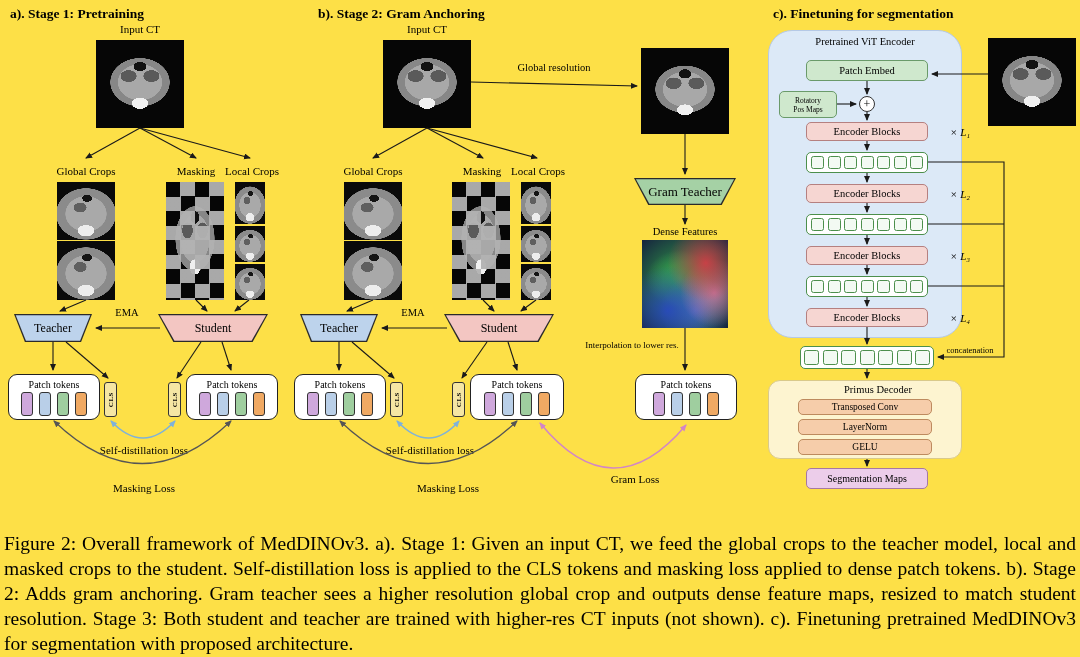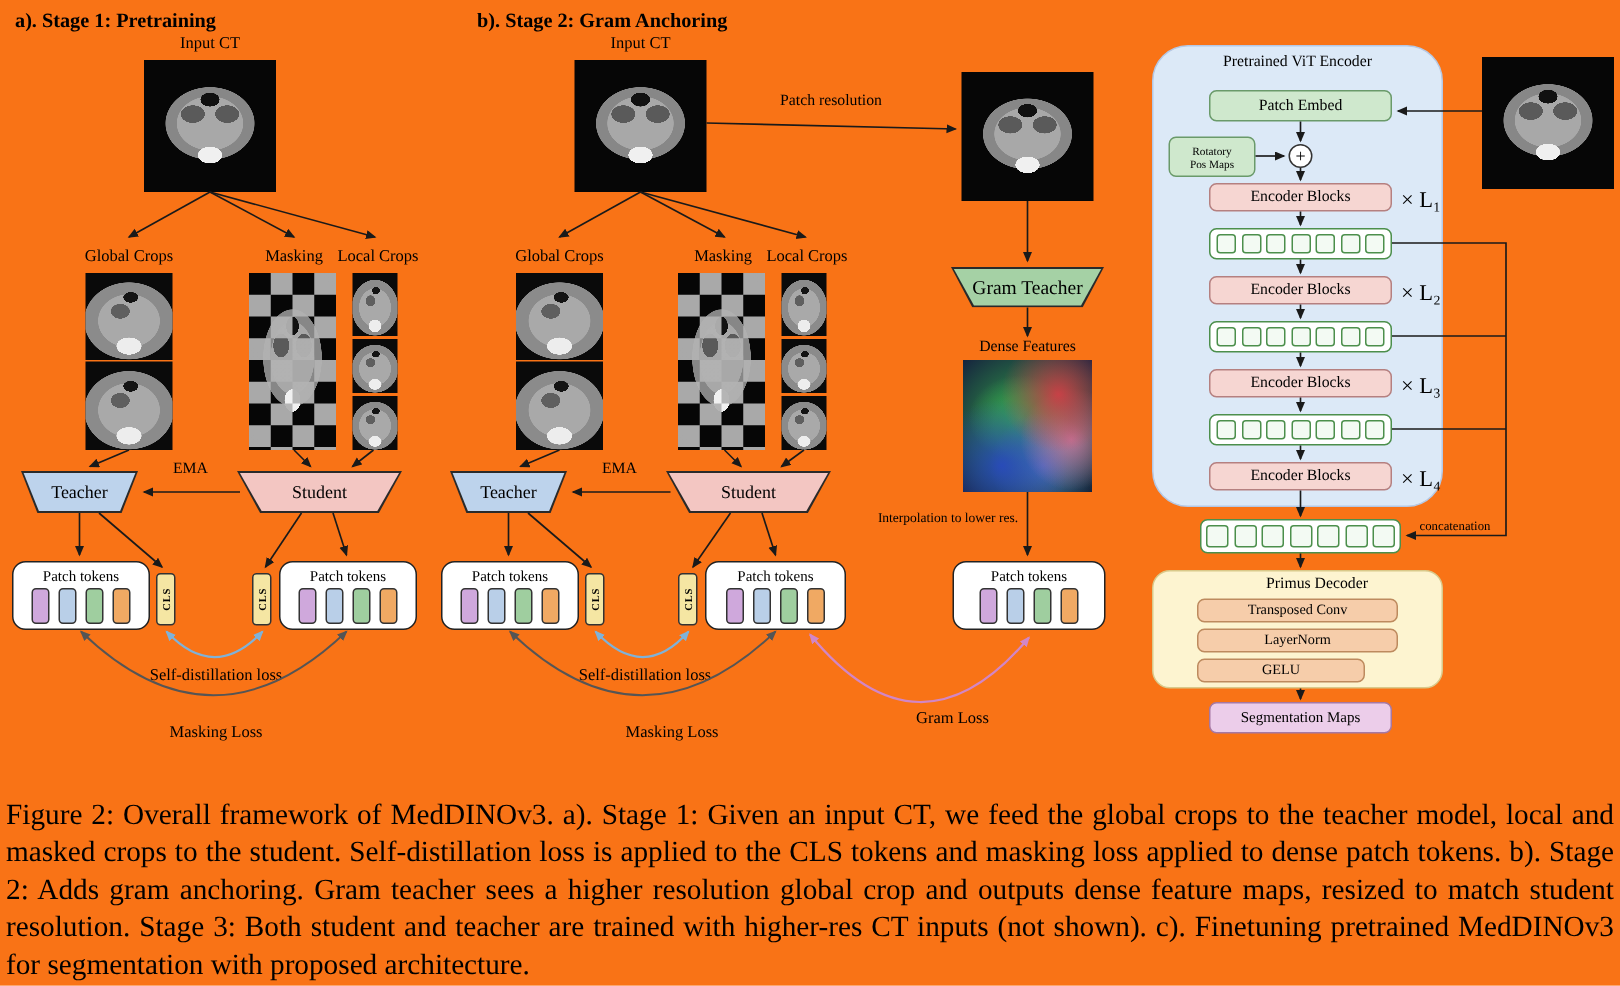--- a/index.html
+++ b/index.html
@@ -1,17 +1,17 @@
 <!DOCTYPE html>
 <html style="--teacher-fill: #bdd3ec; --student-fill: #f3c6c2; --gram-teacher-fill: #a5d1a5; --cls-fill: #f5e6a3; --encoder-bg: #dce9f7; --patch-embed-bg: #cfe8cd; --encoder-block-bg: #f6d6d2; --strip-border: #4c8f4c; --decoder-bg: #fdf4d0; --decoder-layer-bg: #f6cdaa; --seg-maps-bg: #eccdea; --self-distillation-color: #7fb2d9; --masking-loss-color: #555555; --gram-loss-color: #d286c6;"><head>
 <meta charset="utf-8">
 <style>
   * { margin:0; padding:0; box-sizing:border-box; }
   body { font-family:"Liberation Serif", serif; background:#fff; }
-  #canvas { position:relative; width:1080px; height:657px; background:#f97316; overflow:hidden; }
+  #canvas { position:relative; width:1080px; height:657px; background:#fde047; overflow:hidden; }
   .abs { position:absolute; }
   .panel-title { font-weight:bold; font-size:13.5px; white-space:nowrap; }
   .lbl { font-size:11px; text-align:center; white-space:nowrap; }
 
   
   .ct{
     background:
       radial-gradient(ellipse 13% 9% at 50% 72%, #f0f0f0 0 70%, rgba(0,0,0,0) 71%),
       radial-gradient(ellipse 15% 11% at 37% 41%, #5a5a5a 0 60%, rgba(0,0,0,0) 61%),
       radial-gradient(ellipse 15% 11% at 63% 41%, #5a5a5a 0 60%, rgba(0,0,0,0) 61%),
@@ -62,21 +62,21 @@
   .cbox { position:absolute; border:1px solid #777; border-radius:5px; display:flex;
     align-items:center; justify-content:center; font-size:10.5px; text-align:center; }
   .greenb  { background:var(--patch-embed-bg); border-color:#6a9a6a; }
   .pinkb   { background:var(--encoder-block-bg); border-color:#b58080; }
   .orangeb { background:var(--decoder-layer-bg); border-color:#bd8a5e; font-size:9.5px; }
   .purpleb { background:var(--seg-maps-bg); border-color:#a678a3; font-size:10px; }
   .strip { position:absolute; border:1.3px solid var(--strip-border); border-radius:5px; background:#fff;
     display:flex; align-items:center; justify-content:center; gap:3.5px; }
   .strip .sq { width:13px; height:13px; border:1.3px solid var(--strip-border); border-radius:2.5px; background:#f3faf3; }
   .strip.concat .sq { width:15px; height:15px; }
-  .mult { position:absolute; font-size:15px; white-space:nowrap; }
+  .mult { position:absolute; font-size:11px; font-style:italic; white-space:nowrap;margin-left:16px; }
   .plus { position:absolute; width:16px; height:16px; border:1.2px solid #333; border-radius:50%;
     background:#fff; display:flex; align-items:center; justify-content:center; font-size:12px; line-height:1; }
 
   svg.wires { position:absolute; left:0; top:0; pointer-events:none; }
   .wire { stroke:#1a1a1a; stroke-width:1.1; fill:none; }
   .curve-sd { stroke:var(--self-distillation-color); stroke-width:1.5; fill:none; }
   .curve-ml { stroke:var(--masking-loss-color); stroke-width:1.2; fill:none; }
   .curve-gl { stroke:var(--gram-loss-color); stroke-width:1.5; fill:none; }
   .mk-k { fill:#1a1a1a; } .mk-sd { fill:var(--self-distillation-color); }
   .mk-ml { fill:var(--masking-loss-color); } .mk-gl { fill:var(--gram-loss-color); }
@@ -137,21 +137,21 @@
         <div class="token" style="background: rgb(240, 169, 99);"></div>
       </div>
   </div>
 
   <div class="abs lbl" style="left:88px;top:444px;width:112px">Self-distillation loss</div>
   <div class="abs lbl" style="left:97px;top:482px;width:94px">Masking Loss</div>
 
   <div class="abs panel-title" style="left:318px;top:6px">b). Stage 2: Gram Anchoring</div>
   <div class="abs lbl" style="left:383px;top:23px;width:88px">Input CT</div>
   <div class="abs ct" style="left:383px;top:40px;width:88px;height:88px"></div>
-  <div class="abs lbl" style="left:498px;top:62px;width:112px;font-size:10.5px">Patch resolution</div>
+  <div class="abs lbl" style="left:498px;top:62px;width:112px;font-size:10.5px">Global resolution</div>
 
   <div class="abs lbl" style="left:331px;top:165px;width:84px">Global Crops</div>
   <div class="abs ctz" style="left:344px;top:182px;width:58px;height:58px"></div>
   <div class="abs ctz" style="left:344px;top:241px;width:58px;height:59px"></div>
   <div class="abs lbl" style="left:454px;top:165px;width:56px">Masking</div>
   <div class="abs ct masked" style="left:452px;top:182px;width:58px;height:118px"></div>
   <div class="abs lbl" style="left:507px;top:165px;width:62px">Local Crops</div>
   <div class="abs ctz" style="left:521px;top:182px;width:30px;height:42px"></div>
   <div class="abs ctz" style="left:521px;top:226px;width:30px;height:36px"></div>
   <div class="abs ctz" style="left:521px;top:264px;width:30px;height:36px"></div>
@@ -203,20 +203,21 @@
     <div class="t-label">Patch tokens</div>
     <div class="t-row">
         <div class="token" style="background: rgb(207, 168, 220);"></div>
         <div class="token" style="background: rgb(185, 207, 232);"></div>
         <div class="token" style="background: rgb(159, 206, 159);"></div>
         <div class="token" style="background: rgb(240, 169, 99);"></div>
       </div>
   </div>
   <div class="abs lbl" style="left:599px;top:473px;width:72px">Gram Loss</div>
 
+  <div class="abs panel-title" style="left:773px;top:6px">c). Finetuning for segmentation</div>
   <div class="abs" style="left:768px;top:30px;width:194px;height:308px;background:var(--encoder-bg);border:1px solid #b5c9e6;border-radius:24px"></div>
   <div class="abs lbl" style="left:768px;top:36px;width:194px;font-size:10.5px">Pretrained ViT Encoder</div>
 
   <div class="cbox greenb" style="left:806px;top:60px;width:122px;height:21px">Patch Embed</div>
   <div class="cbox greenb" style="left:779px;top:91px;width:58px;height:27px;flex-direction:column;font-size:7.5px;line-height:9px">
     <div>Rotatory</div>
     <div>Pos Maps</div>
   </div>
   <div class="plus" style="left:859px;top:96px">+</div>
 
@@ -267,21 +268,21 @@
       <div class="sq"></div>
       <div class="sq"></div>
       <div class="sq"></div>
     </div>
   <div class="abs" style="left:934px;top:345px;width:72px;font-size:8.5px;text-align:center">concatenation</div>
 
   <div class="abs" style="left:768px;top:380px;width:194px;height:79px;background:var(--decoder-bg);border:1px solid #d9c98a;border-radius:12px"></div>
   <div class="abs lbl" style="left:768px;top:384px;width:220px;font-size:10.5px">Primus Decoder</div>
   <div class="cbox orangeb" style="left:798px;top:399px;width:134px;height:16px">Transposed Conv</div>
   <div class="cbox orangeb" style="left:798px;top:419px;width:134px;height:16px">LayerNorm</div>
-  <div class="cbox orangeb" style="left:798px;top:439px;width:112px;height:16px">GELU</div>
+  <div class="cbox orangeb" style="left:798px;top:439px;width:134px;height:16px">GELU</div>
 
   <div class="cbox purpleb" style="left:806px;top:468px;width:122px;height:21px">Segmentation Maps</div>
   <div class="abs ct" style="left:988px;top:38px;width:88px;height:88px"></div>
 
   <svg class="wires" width="1080" height="657" viewBox="0 0 1080 657">
     <defs>
       <marker id="mk" viewBox="0 0 8 8" markerWidth="8" markerHeight="8" refX="6" refY="3" orient="auto-start-reverse" markerUnits="userSpaceOnUse">
           <path class="mk-k" d="M0,0L7,3L0,6Z"></path>
         </marker>
       <marker id="mksd" viewBox="0 0 8 8" markerWidth="8" markerHeight="8" refX="6" refY="3" orient="auto-start-reverse" markerUnits="userSpaceOnUse">

